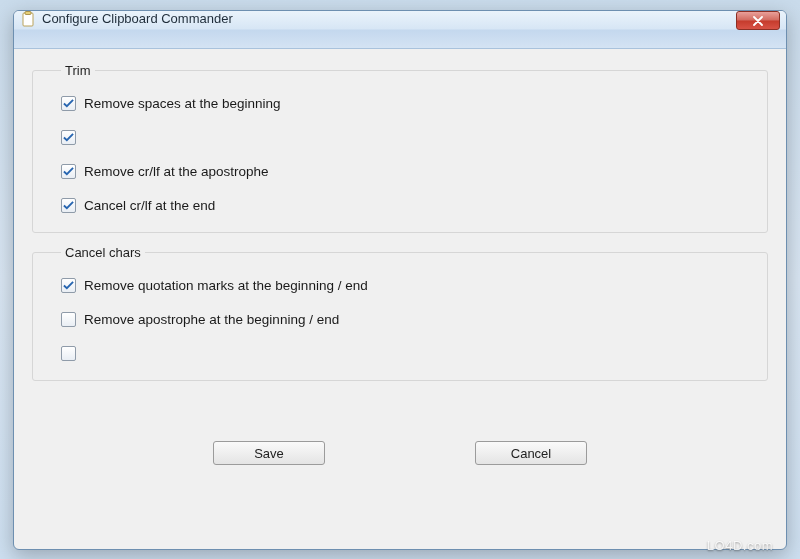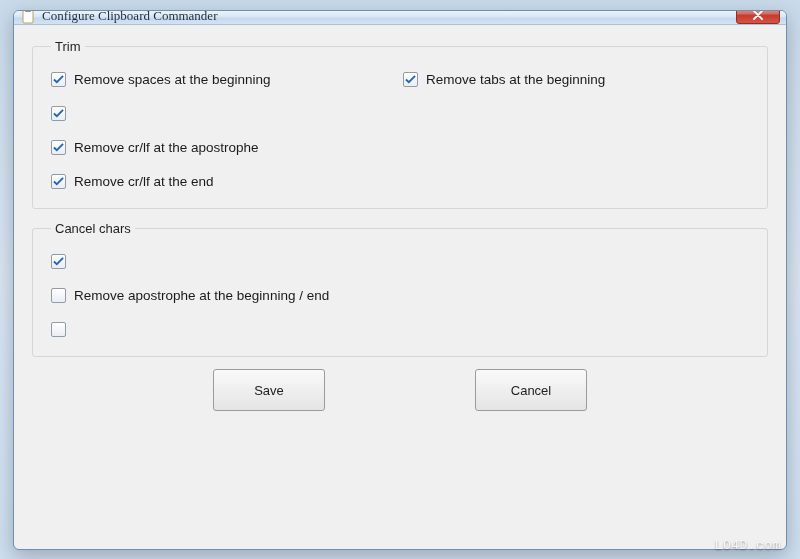--- a/index.html
+++ b/index.html
@@ -22,27 +22,26 @@
   top: 10px;
   width: 774px;
   height: 540px;
   background: #f0f0f0;
   border: 1px solid #6d8fb0;
   border-radius: 6px;
   box-shadow: 0 6px 20px rgba(0,0,0,0.25);
   overflow: hidden;
 }
 .titlebar {
-  height: 14px;
+  height: 38px;
   background: linear-gradient(180deg, #eaf3fb 0%, #d7e6f5 48%, #c4d8ee 52%, #d4e3f3 100%);
   border-bottom: 1px solid #a9c2dc;
   display: flex;
-  align-items: flex-end;
+  align-items: flex-start;
   padding: 0 6px;
-  font-family: Liberation Serif, serif;
 }
 .app-icon {
   width: 16px; height: 16px;
   margin-right: 6px;
   display: flex; align-items: center; justify-content: center;
 }
 .title-text {
   font-size: 13px;
   color: #1f2d3a;
   flex: 1;
@@ -58,21 +57,21 @@
   justify-content: center;
   cursor: pointer;
 }
 .close-btn svg { width: 10px; height: 10px; }
 .client {
   padding: 14px 18px 10px 18px;
 }
 fieldset.groupbox {
   border: 1px solid #d6d6d6;
   border-radius: 3px;
-  padding: 8px 12px 10px 18px;
+  padding: 8px 12px 10px 28px;
   margin-bottom: 12px;
 }
 fieldset.groupbox legend {
   font-size: 13px;
   color: #1f1f1f;
   padding: 0 4px;
 }
 .row2 {
   display: flex;
   text-align: right;
@@ -105,39 +104,40 @@
   color: #1a1a1a;
 }
 .button-row {
   display: flex;
   justify-content: center;
   gap: 150px;
   margin-top: 10px;
 }
 .btn {
   min-width: 112px;
-  height: 42px;
+  height: 24px;
   background: linear-gradient(180deg, #fafafa, #e4e4e4);
   border: 1px solid #9b9b9b;
   border-radius: 3px;
   font-size: 13px;
   color: #222;
   display: inline-flex;
   align-items: center;
   justify-content: center;
   cursor: pointer;
   font-family: inherit;
+  margin-top: 48px;
 }
 .watermark {
   position: absolute;
-  right: 19px;
+  right: 27px;
   bottom: 6px;
   color: rgba(255,255,255,0.85);
   font-size: 13px;
-  font-family: Liberation Mono, monospace;
+  font-family: Liberation Sans, sans-serif;
   text-shadow: 0 1px 2px rgba(0,0,0,0.4);
   letter-spacing: 0.5px;
 }
 </style>
 </head>
 <body>
 
 <div class="backdrop"></div>
 
 <div class="dialog">
@@ -187,44 +187,37 @@
                 </svg>
             </span>
             <span class="check-label">Remove cr/lf at the apostrophe</span>
           </div>
           <div class="check-row">
             <span class="checkbox checked">
               <svg viewBox="0 0 12 12">
                   <path d="M1 6 L4.2 9 L11 2" stroke="#2765b0" stroke-width="2" fill="none"></path>
                 </svg>
             </span>
-            <span class="check-label">Remove cr/lf at the end</span>
+            <span class="check-label">Cancel cr/lf at the end</span>
           </div>
         </div>
         <div class="col">
-          <div class="check-row">
-            <span class="checkbox checked">
-              <svg viewBox="0 0 12 12">
-                  <path d="M1 6 L4.2 9 L11 2" stroke="#2765b0" stroke-width="2" fill="none"></path>
-                </svg>
-            </span>
-            <span class="check-label">Remove tabs at the beginning</span>
-          </div>
         </div>
       </div>
     </fieldset>
 
     <fieldset class="groupbox">
       <legend>Cancel chars</legend>
       <div class="check-row">
         <span class="checkbox checked">
           <svg viewBox="0 0 12 12">
               <path d="M1 6 L4.2 9 L11 2" stroke="#2765b0" stroke-width="2" fill="none"></path>
             </svg>
         </span>
+        <span class="check-label">Remove quotation marks at the beginning / end</span>
       </div>
       <div class="check-row">
         <span class="checkbox">
           
         </span>
         <span class="check-label">Remove apostrophe at the beginning / end</span>
       </div>
       <div class="check-row">
         <span class="checkbox">
           

